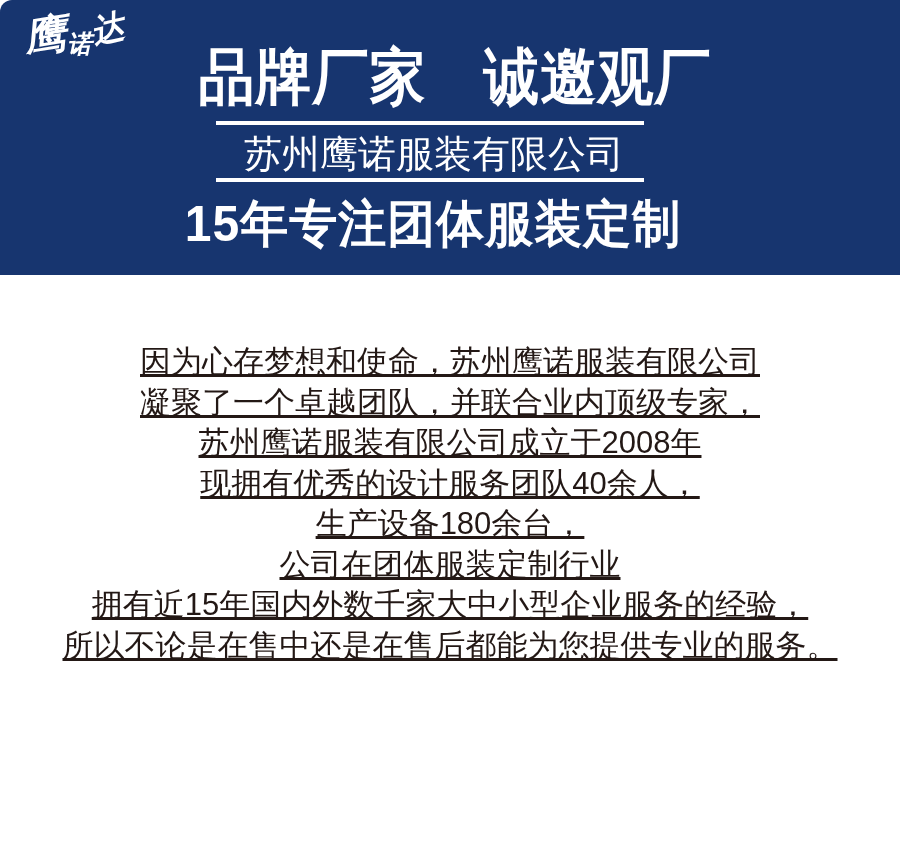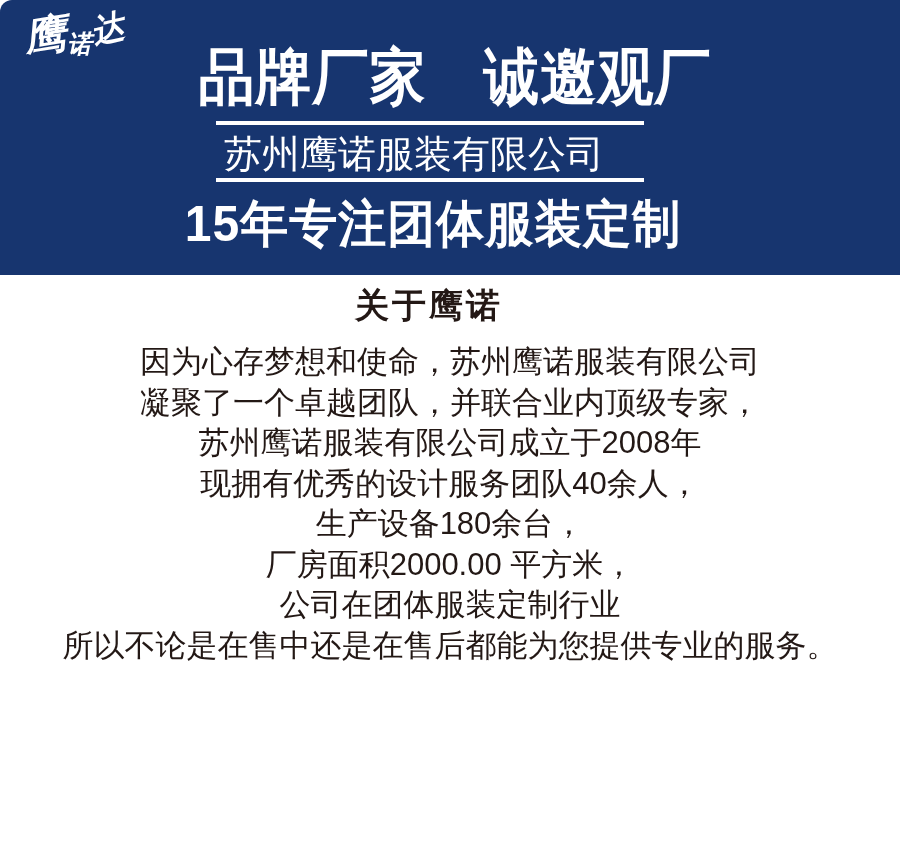--- a/index.html
+++ b/index.html
@@ -24,61 +24,60 @@
     position:absolute; top:36px; left:10px; width:890px; text-align:center;
     color:#ffffff; font-size:56px; font-weight:900; white-space:nowrap;
     transform:scaleY(1.1); transform-origin:center top; letter-spacing:1px;
   }
   .rule {
     position:absolute; left:216px; width:428px; height:4px; background:#ffffff;
   }
   .rule-top { top:121px; }
   .rule-bottom { top:178px; }
   .company {
-    position:absolute; top:129px; left:200px; width:428px; text-align:center;
+    position:absolute; top:129px; left:220px; width:428px; text-align:center;
     color:#ffffff; font-size:38px; font-weight:500; white-space:nowrap;
   }
   .slogan {
     position:absolute; top:191px; left:0; width:866px; text-align:center;
     color:#ffffff; font-size:48px; font-weight:900; white-space:nowrap;
     transform:scaleY(1.05); transform-origin:center top; letter-spacing:1px;
   }
   
   .about-heading {
     position:absolute; top:283px; left:0; width:858px; text-align:center;
     color:#231815; font-size:34px; font-weight:bold; letter-spacing:3px;
   }
   .about-body {
     position:absolute; top:342px; left:10px; width:880px; text-align:center;
     color:#231815; font-size:31px; line-height:40.5px; font-weight:500;
   }
-  .about-line { white-space:nowrap; }
+  .about-line { white-space:nowrap;text-decoration:underline; }
 </style>
 </head>
 <body>
 
 <div class="page">
 
   <div class="hero">
     <div class="logo">
       <span class="lc1">鹰</span><span class="lc2">诺</span><span class="lc3">达</span>
     </div>
     <div class="hero-title">品牌厂家　诚邀观厂</div>
     <div class="rule rule-top"></div>
     <div class="company">苏州鹰诺服装有限公司</div>
     <div class="rule rule-bottom"></div>
     <div class="slogan">15年专注团体服装定制</div>
   </div>
 
-  <div class="about-heading">关于鹰诺</div>
 
   <div class="about-body">
     <div class="about-line">因为心存梦想和使命，苏州鹰诺服装有限公司</div>
     <div class="about-line">凝聚了一个卓越团队，并联合业内顶级专家，</div>
     <div class="about-line">苏州鹰诺服装有限公司成立于2008年</div>
     <div class="about-line">现拥有优秀的设计服务团队40余人，</div>
     <div class="about-line">生产设备180余台，</div>
-    <div class="about-line">厂房面积2000.00 平方米，</div>
     <div class="about-line">公司在团体服装定制行业</div>
+    <div class="about-line">拥有近15年国内外数千家大中小型企业服务的经验，</div>
     <div class="about-line">所以不论是在售中还是在售后都能为您提供专业的服务。</div>
   </div>
 
 </div>
 
 </body></html>

